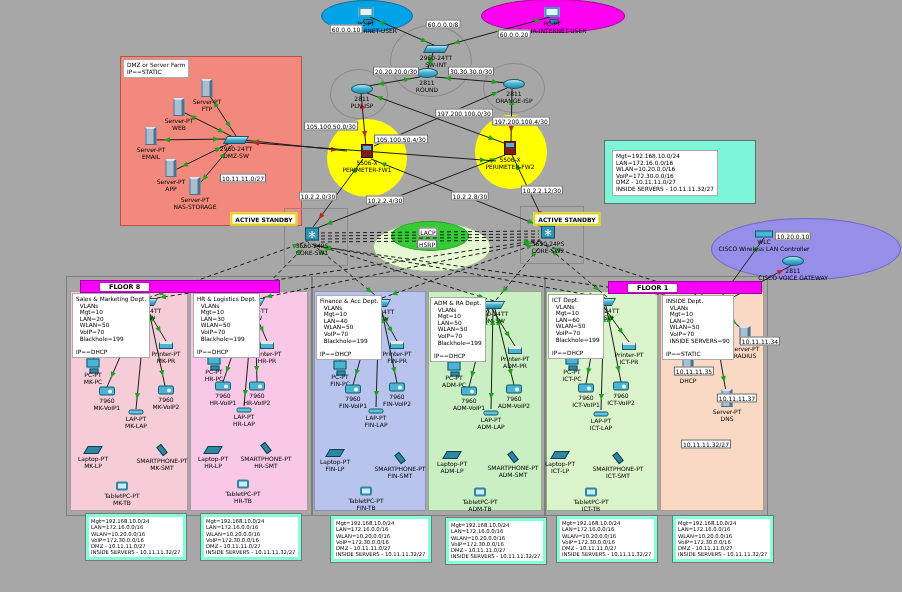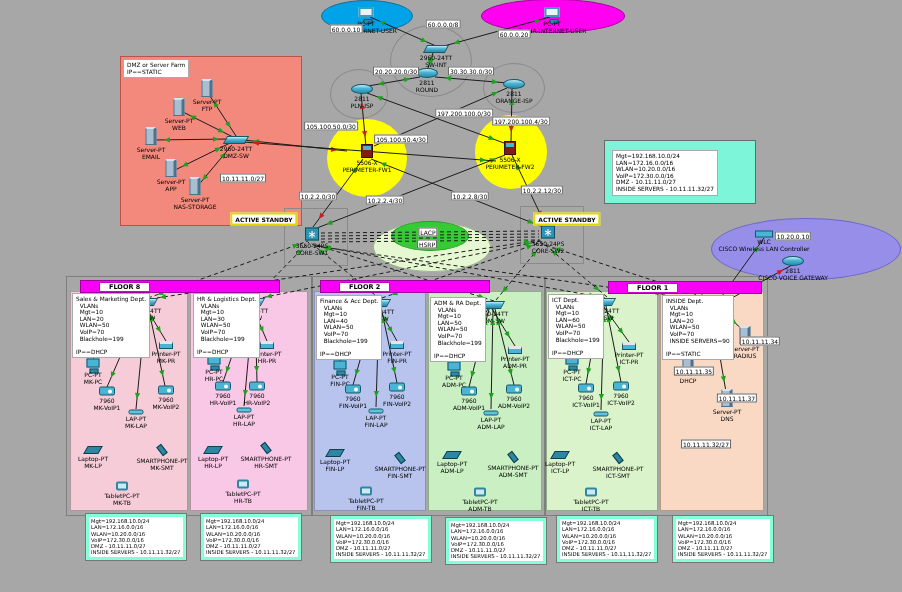--- a/index.html
+++ b/index.html
@@ -251,23 +251,20 @@
       <line x1="708" y1="308" x2="690" y2="354" stroke="#1c1c1c" stroke-width="1"></line>
       <polygon points="3,0 -3,2.6 -3,-2.6" transform="translate(703.2628084684534,320.1061561361748) rotate(-68.62937773065681)" fill="#1fa11f"></polygon>
       <polygon points="3,0 -3,2.6 -3,-2.6" transform="translate(694.7371915315466,341.8938438638252) rotate(111.3706222693432)" fill="#1fa11f"></polygon>
       <line x1="712" y1="310" x2="726" y2="392" stroke="#1c1c1c" stroke-width="1"></line>
       <polygon points="3,0 -3,2.6 -3,-2.6" transform="translate(714.1878540175962,322.8145735316353) rotate(-99.68878656036681)" fill="#1fa11f"></polygon>
       <polygon points="3,0 -3,2.6 -3,-2.6" transform="translate(723.8121459824038,379.1854264683647) rotate(80.3112134396332)" fill="#1fa11f"></polygon>
     </svg>
     <div class="fheader" style="left: 80px; top: 280px; width: 198px;">
       <span>FLOOR 8</span>
     </div>
-    <div class="fheader" style="left: 320px; top: 280px; width: 168px;">
-      <span>FLOOR 2</span>
-    </div>
     <div class="fheader" style="left: 608px; top: 281px; width: 152px;">
       <span>FLOOR 1</span>
     </div>
     <div class="tblock" style="left: 123px; top: 59px;">DMZ or Server Farm
 IP==STATIC</div>
     <div class="tblock" style="left: 612px; top: 150px;">Mgt=192.168.10.0/24
 LAN=172.16.0.0/16
 WLAN=10.20.0.0/16
 VoIP=172.30.0.0/16
 DMZ - 10.11.11.0/27

